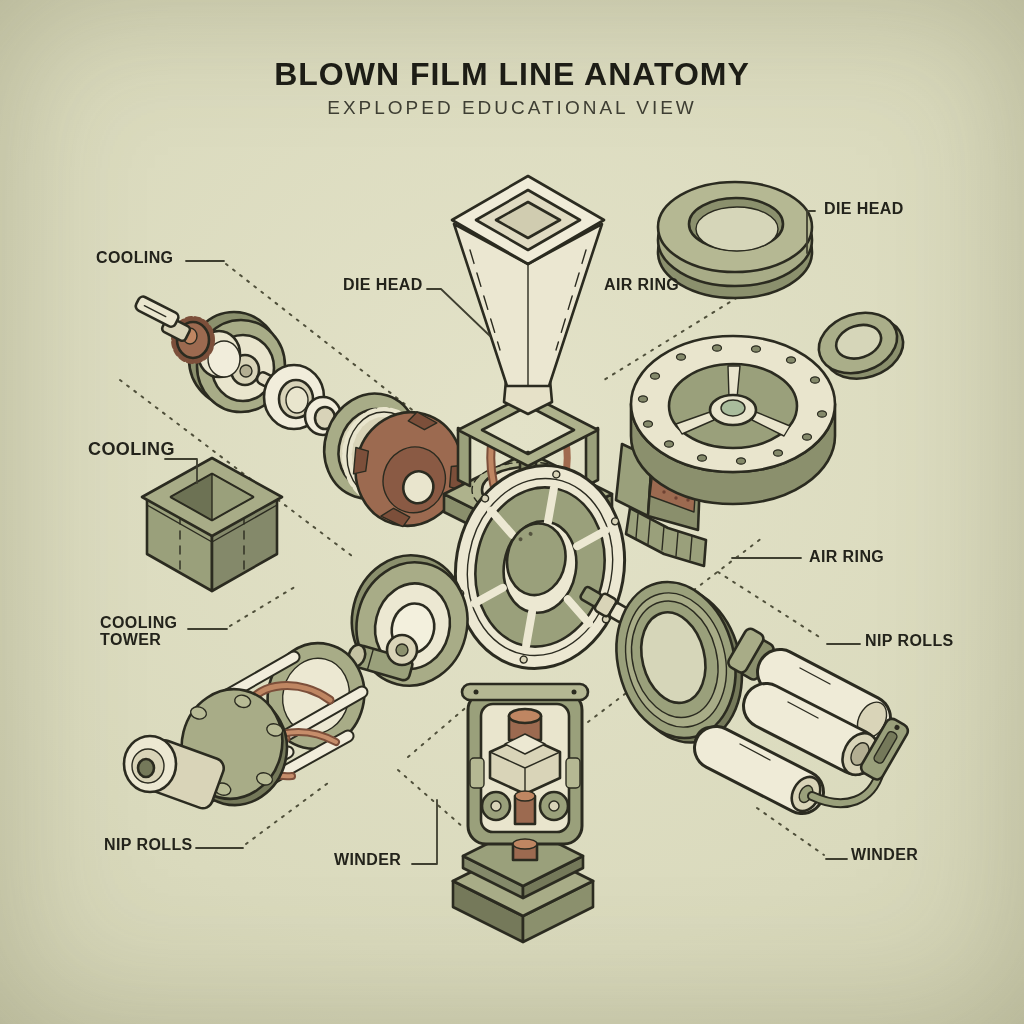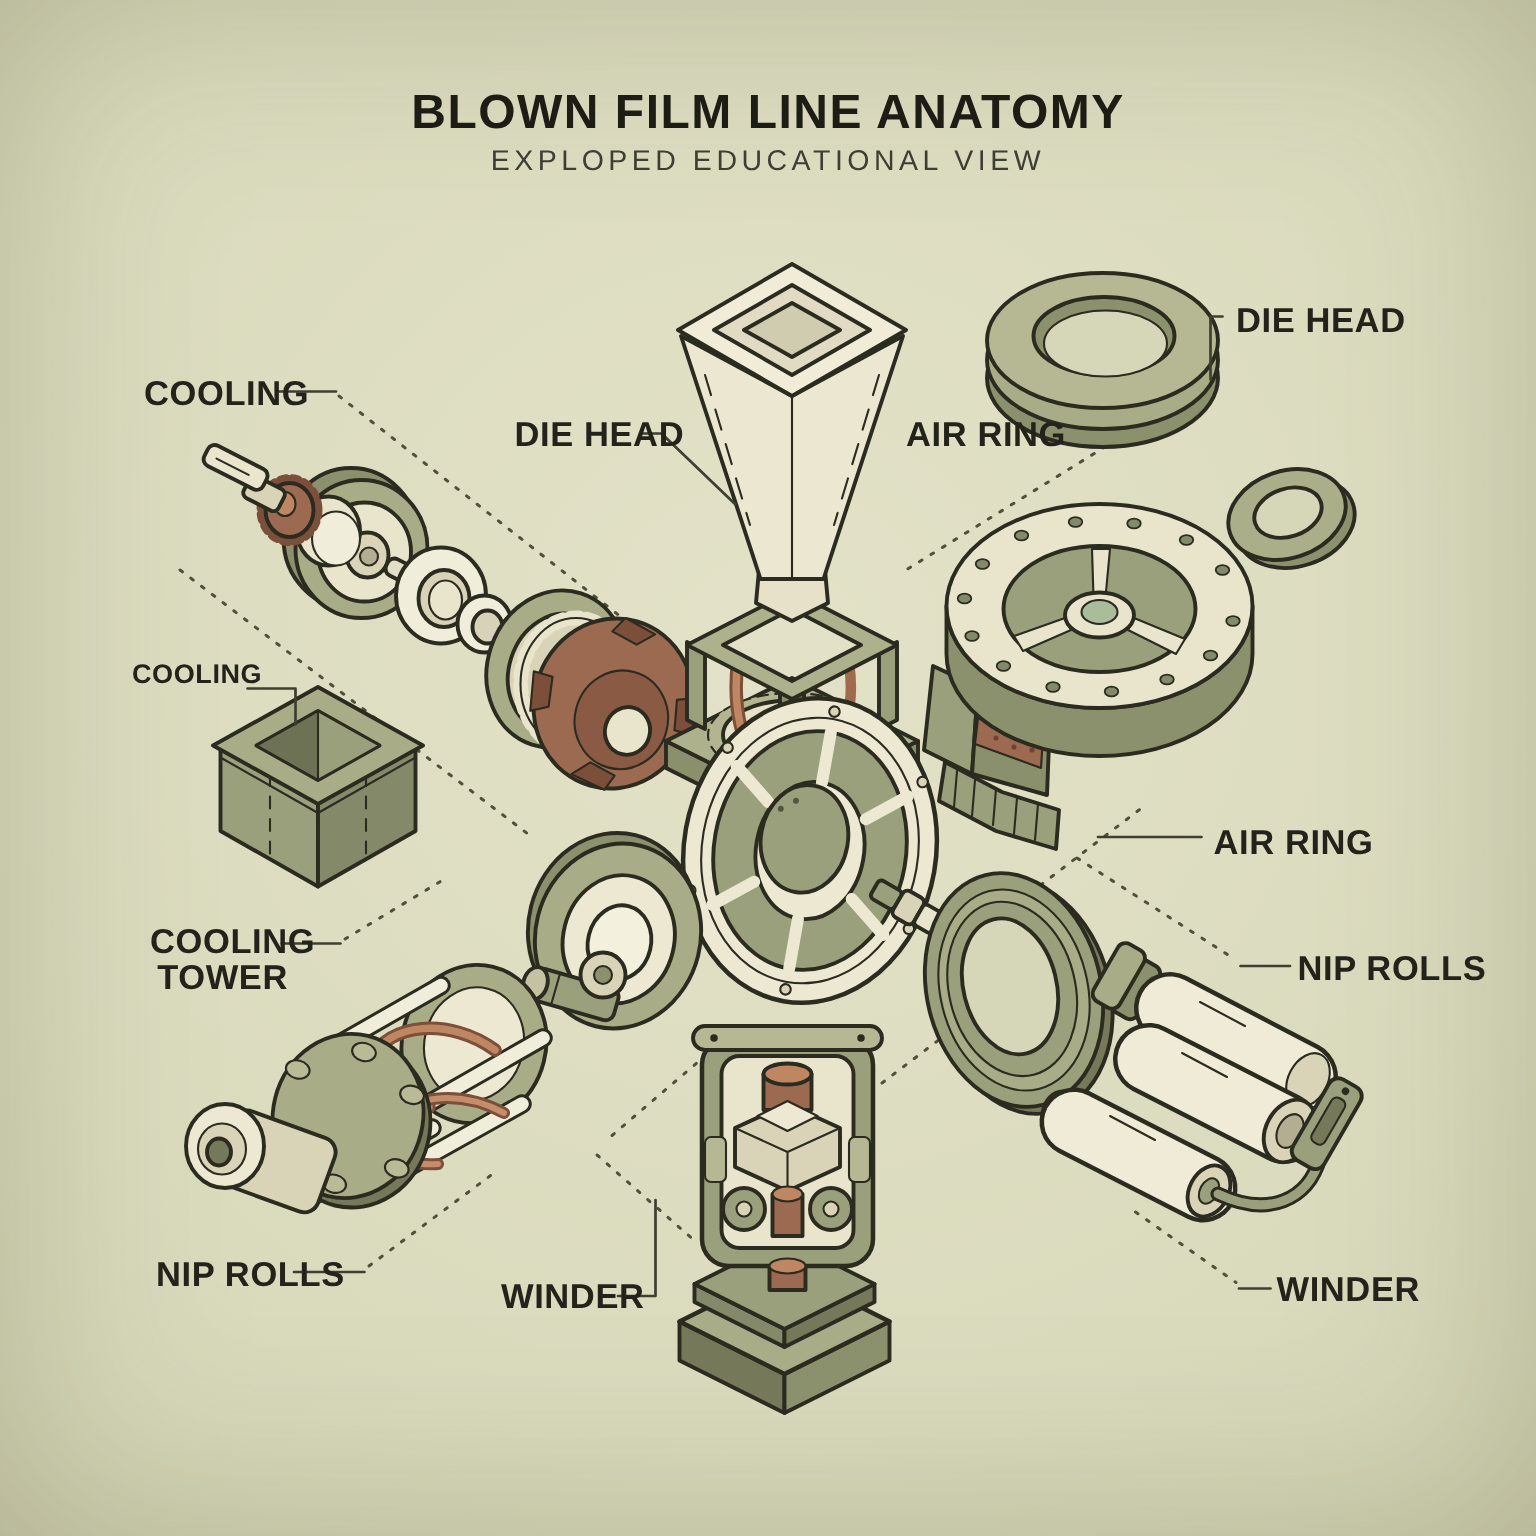--- a/index.html
+++ b/index.html
@@ -17,24 +17,24 @@
   .leader{stroke:#3f3f30;stroke-width:1.8;fill:none;}
   .title{
     position:absolute;top:56px;left:0;width:100%;text-align:center;
     font-size:32px;font-weight:800;letter-spacing:1px;color:var(--ink,#1d1d16);
   }
   .subtitle{
     position:absolute;top:97px;left:0;width:100%;text-align:center;
     font-size:19px;font-weight:400;letter-spacing:3px;color:#3e3e33;
   }
   .lbl{
-    position:absolute;font-size:23px;font-weight:700;letter-spacing:.4px;
+    position:absolute;font-size:16px;font-weight:700;letter-spacing:.4px;
     color:var(--label,#23231b);line-height:1.05;white-space:nowrap;
   }
-  .lbl.wrap{white-space:normal;text-align:right;}
+  .lbl.wrap{white-space:normal;text-align:left;}
 </style>
 </head>
 <body>
 
 <div class="canvas">
 
 <svg width="1024" height="1024" viewBox="0 0 1024 1024">
 
   <g>
     <path class="dotted" d="M120,380 L352,556"></path>

